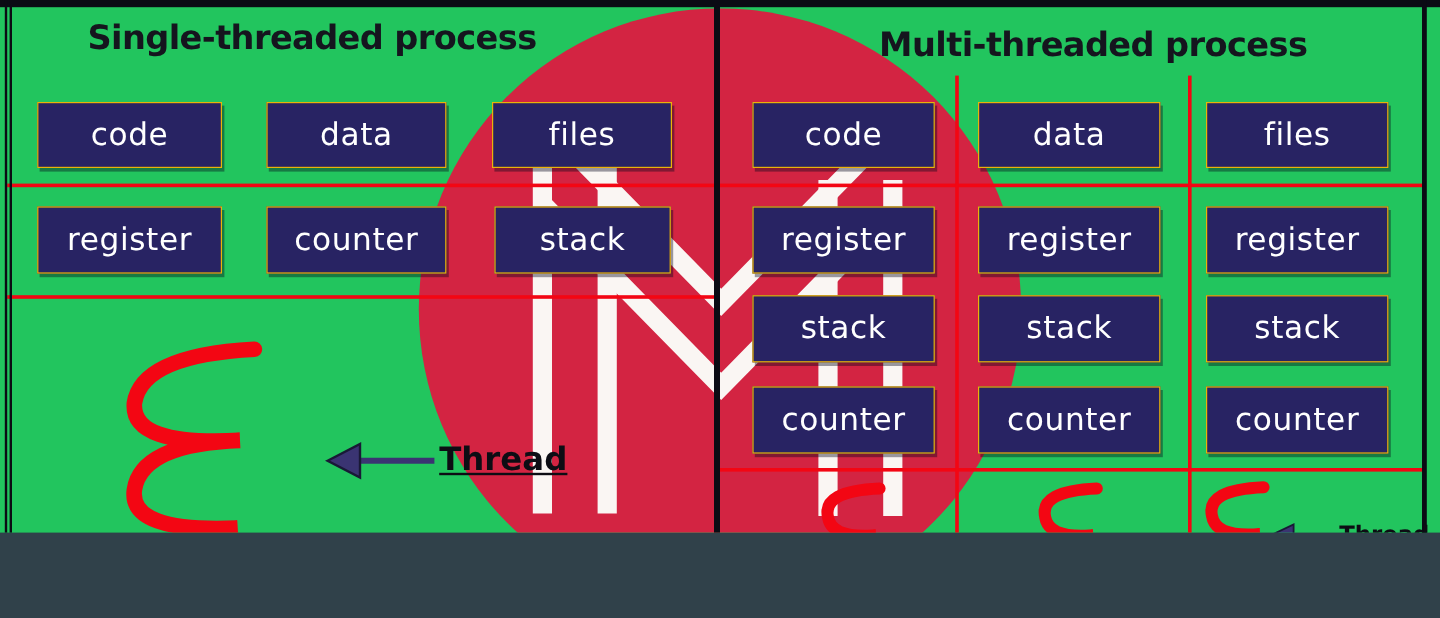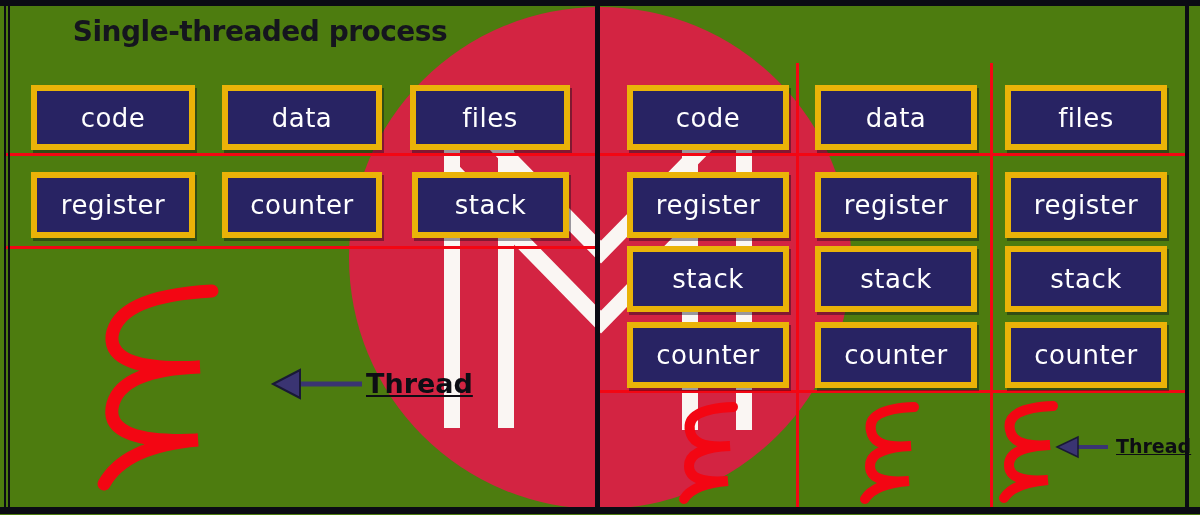--- a/index.html
+++ b/index.html
@@ -1,39 +1,39 @@
 <!DOCTYPE html>
 <html><head>
 <meta charset="utf-8">
 <style>
   html,body{margin:0;padding:0;background:#30414a;}
   .canvas{
     position:relative;
-    width:1200px;height:515px;
-    background:#4d7c0f;
+    width:1200px;height:444px;
+    background:#22c55e;
     overflow:hidden;
     font-family:"DejaVu Sans","Liberation Sans",sans-serif;
   }
   .layer{position:absolute;left:0;top:0;width:1200px;height:515px;}
   .title{
     position:absolute;
     font-weight:800;
     font-size:28px;
     letter-spacing:-0.5px;
     color:#15151e;
     text-align:center;
     white-space:nowrap;
     z-index:6;
   }
   .title.left{left:64px;top:15px;width:392px;}
   .title.right{left:726px;top:21px;width:370px;}
   .box{
     position:absolute;
     background:#282363;
-    border:6px solid #eab308;
+    border:1px solid #eab308;
     box-shadow:2px 3px 0 rgba(8,8,28,0.40);
     color:#ffffff;
     font-size:26px;
     display:flex;align-items:center;justify-content:center;
     z-index:5;
     letter-spacing:0.5px;
   }
   .thread-label{
     position:absolute;
     font-weight:800;
@@ -93,20 +93,21 @@
     <g fill="#0b0b14">
       <rect x="0" y="0" width="1200" height="6"></rect>
       <rect x="0" y="507" width="1200" height="7"></rect>
       <rect x="4" y="0" width="2" height="514"></rect>
       <rect x="8" y="0" width="2" height="514"></rect>
       <rect x="1185" y="0" width="4" height="514"></rect>
     </g>
   </svg>
 
   <div class="title left">Single-threaded process</div>
+  <div class="title right">Multi-threaded process</div>
 
   <div class="box" style="left:31px;top:85px;width:152px;height:53px">code</div>
   <div class="box" style="left:222px;top:85px;width:148px;height:53px">data</div>
   <div class="box" style="left:410px;top:85px;width:148px;height:53px">files</div>
   <div class="box" style="left:31px;top:172px;width:152px;height:54px">register</div>
   <div class="box" style="left:222px;top:172px;width:148px;height:54px">counter</div>
   <div class="box" style="left:412px;top:172px;width:145px;height:54px">stack</div>
 
   <div class="box" style="left:627px;top:85px;width:150px;height:53px">code</div>
   <div class="box" style="left:815px;top:85px;width:150px;height:53px">data</div>

